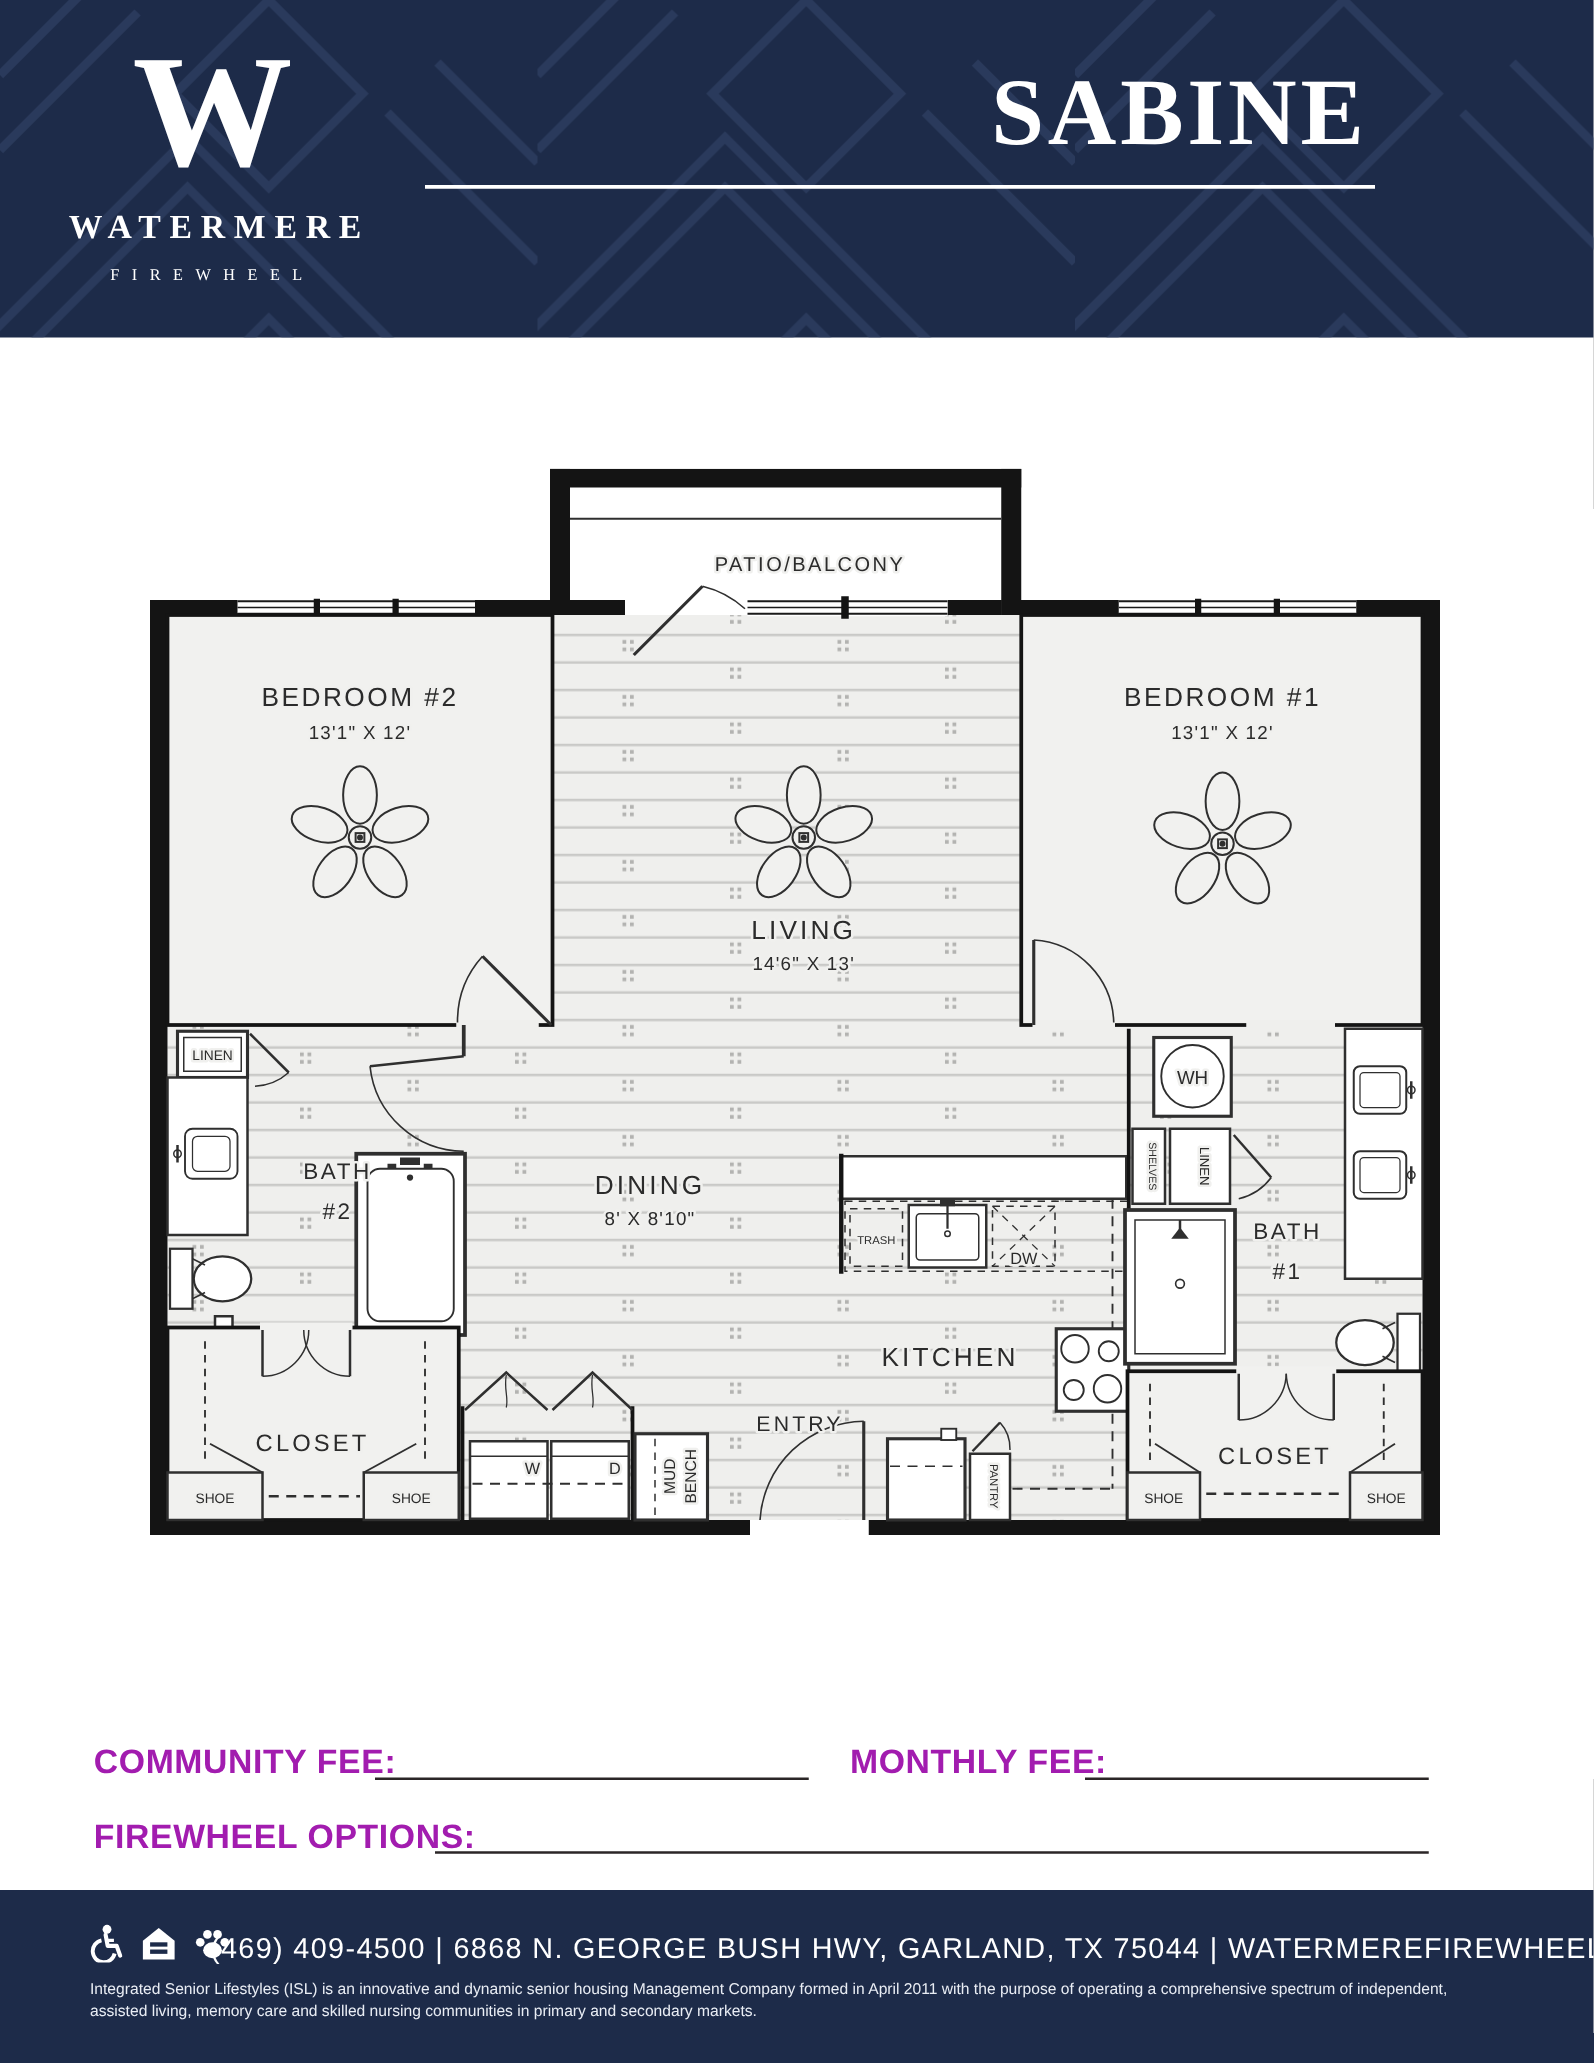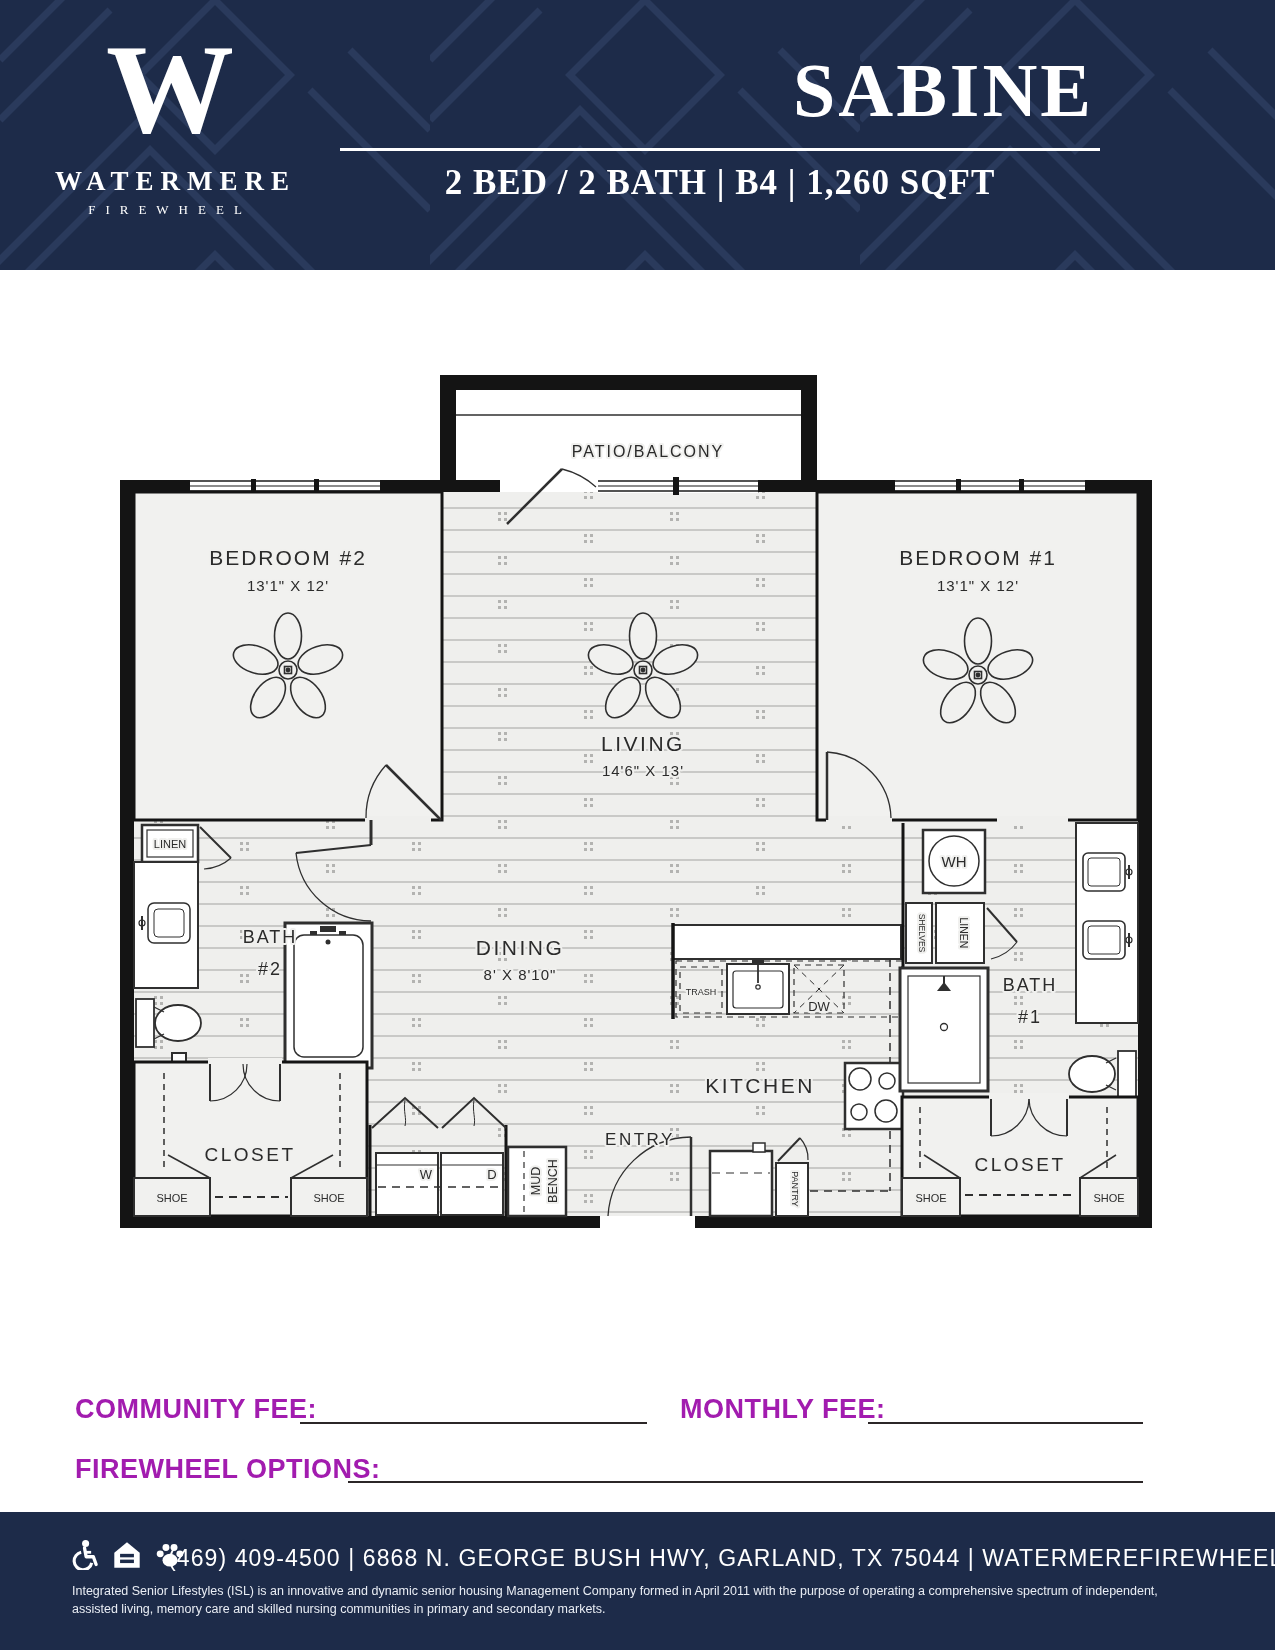--- a/index.html
+++ b/index.html
@@ -4,21 +4,21 @@
 <style>
   html,body{margin:0;padding:0;background:#9a9a9a;}
   .page{position:relative;width:1275px;height:1650px;background:#ffffff;overflow:hidden;
         font-family:"Liberation Sans",sans-serif;}
   
   .masthead{position:absolute;left:0;top:0;width:1275px;height:270px;background:#1d2b49;overflow:hidden;}
   .masthead .pattern{position:absolute;left:0;top:0;}
   .logo{position:absolute;left:55px;top:22px;width:230px;text-align:center;color:#fff;}
   .logo-mono{font-family:"Liberation Serif",serif;font-size:128px;line-height:1.05;font-weight:700;}
   .logo-name{font-family:"Liberation Serif",serif;font-size:27px;font-weight:700;letter-spacing:7px;margin-top:10px;}
-  .logo-sub{font-family:"Liberation Serif",serif;font-size:13px;font-weight:400;letter-spacing:10px;margin-top:5px;}
+  .logo-sub{font-family:"Liberation Serif",serif;font-size:13px;font-weight:400;letter-spacing:10px;margin-top:15px;}
   .titleblock{position:absolute;left:340px;top:52px;width:760px;color:#fff;}
   .plan-name{font-family:"Liberation Serif",serif;font-size:76px;font-weight:700;letter-spacing:3px;
              line-height:1;text-align:right;padding-right:6px;}
   .title-rule{border:none;border-top:3px solid #ffffff;margin:20px 0 0 0;}
   .plan-specs{font-family:"Liberation Serif",serif;font-size:35px;font-weight:700;letter-spacing:1px;
               text-align:center;margin-top:12px;}
   
   .plan-wrap{position:absolute;left:120px;top:375px;width:1032px;height:855px;}
   svg.plan{display:block;width:1032px;height:855px;}
   svg.plan text{font-family:"Liberation Sans",sans-serif;fill:#2b2b2b;text-anchor:middle;
@@ -59,21 +59,20 @@
       <rect width="1275" height="270" fill="url(#geo)"></rect>
     </svg>
     <div class="logo">
       <div class="logo-mono">W</div>
       <div class="logo-name">WATERMERE</div>
       <div class="logo-sub">FIREWHEEL</div>
     </div>
     <div class="titleblock">
       <div class="plan-name">SABINE</div>
       <hr class="title-rule">
-      <div class="plan-specs">2 BED / 2 BATH | B4 | 1,260 SQFT</div>
     </div>
   </header>
 
   <div class="plan-wrap">
   <svg class="plan" viewBox="0 0 1032 855">
     <defs>
       <pattern id="planks" width="172" height="44" patternUnits="userSpaceOnUse">
         <rect width="172" height="44" fill="#efefed"></rect>
         <line x1="0" y1="1" x2="172" y2="1" stroke="#c9c9c7" stroke-width="2"></line>
         <line x1="0" y1="23" x2="172" y2="23" stroke="#c9c9c7" stroke-width="2"></line>

